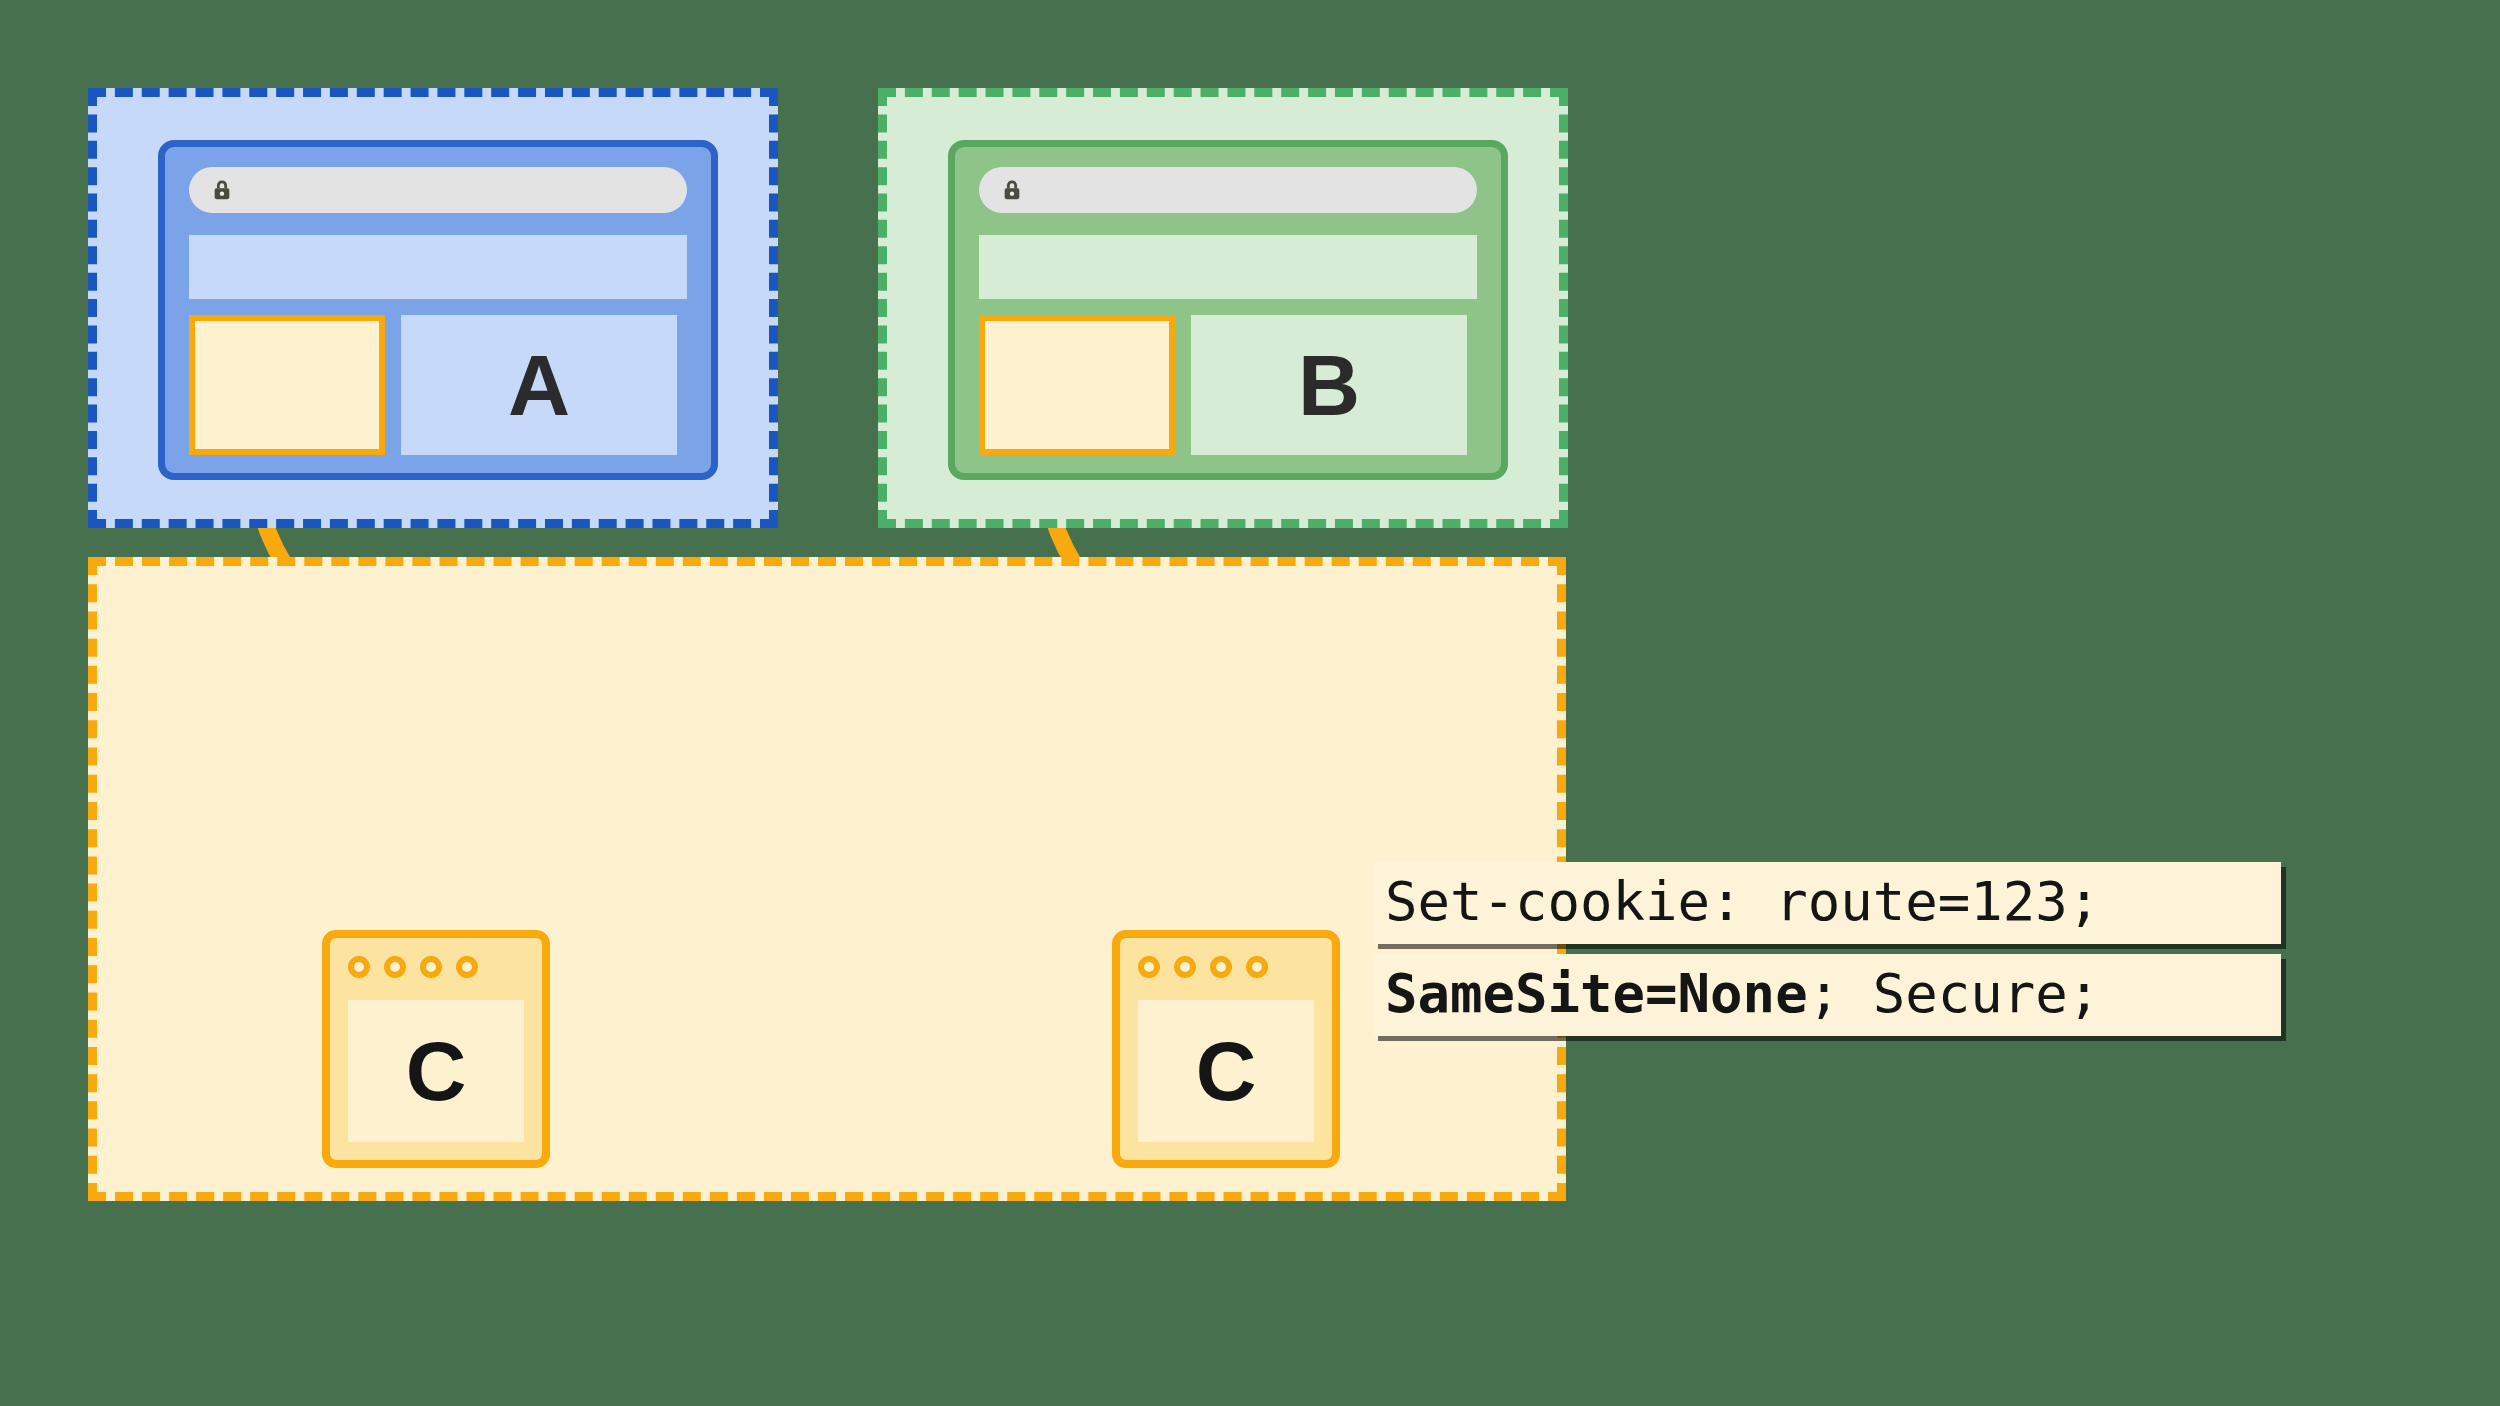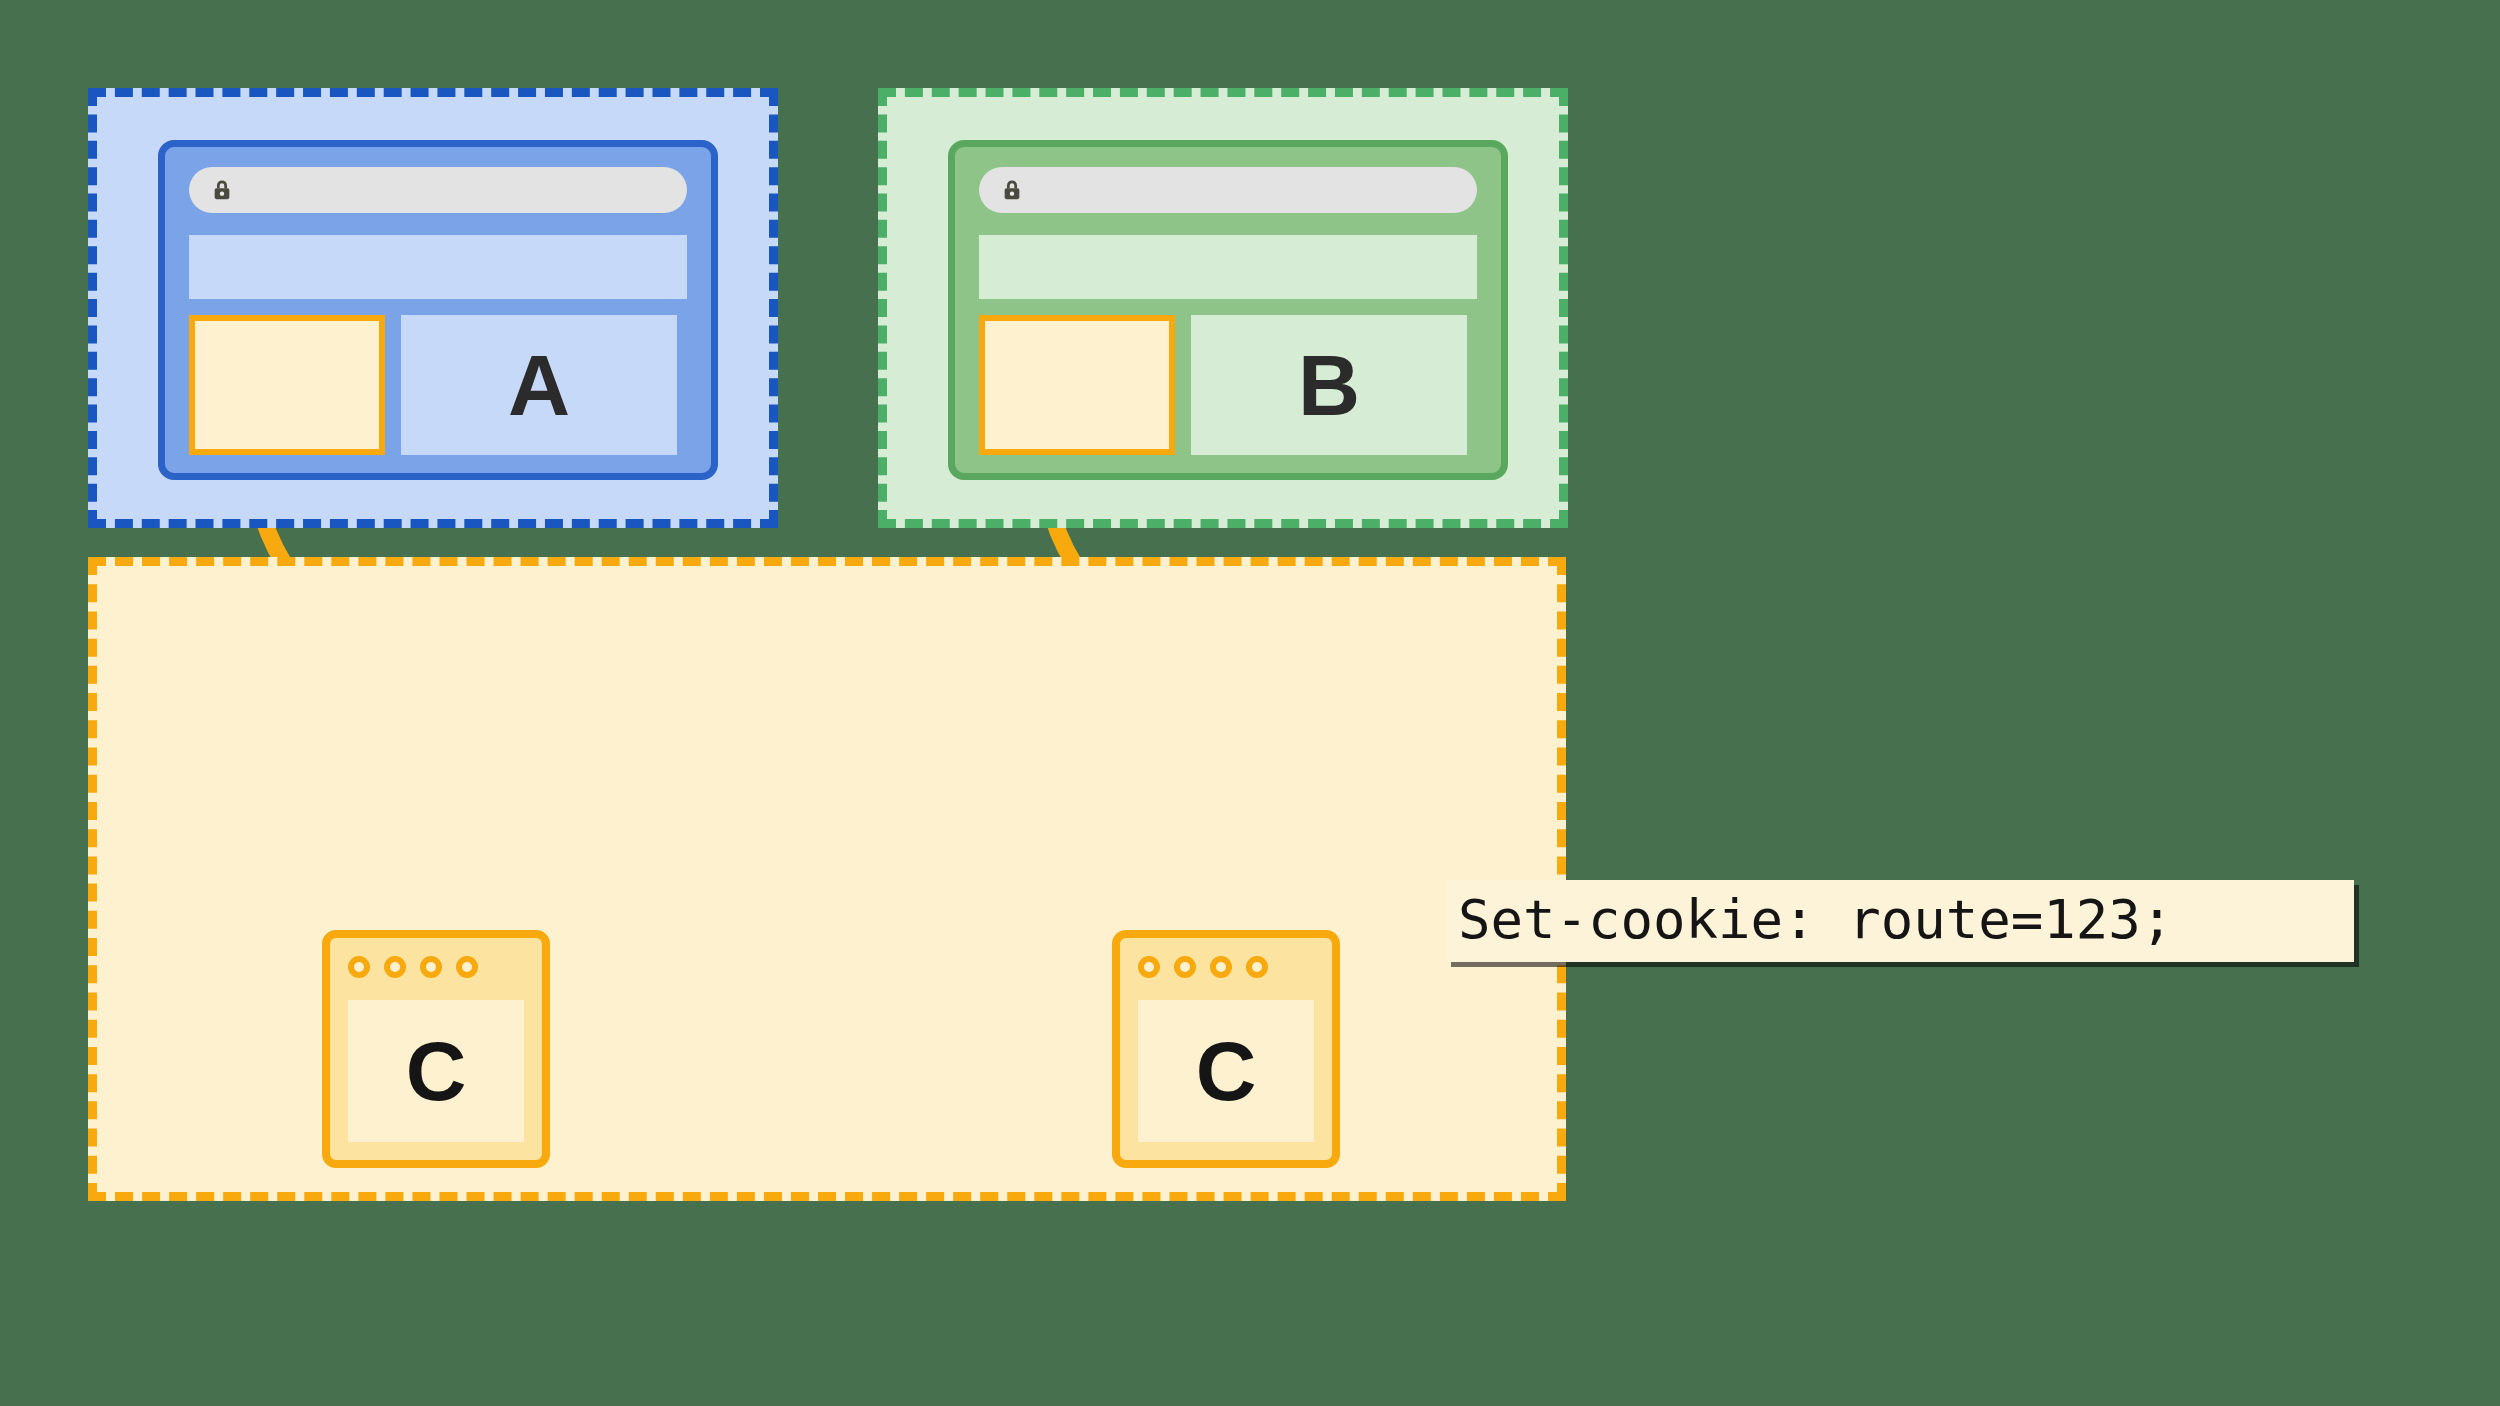--- a/index.html
+++ b/index.html
@@ -66,21 +66,21 @@
   .server-inner{position:absolute;left:18px;top:62px;right:18px;bottom:18px;background:#fdf1d0;}
   .dots{position:absolute;left:18px;top:18px;display:flex;gap:14px;}
   .dot{width:22px;height:22px;border-radius:50%;background:#fdf1d0;border:6px solid #f7a90d;box-sizing:border-box;}
   .server-letter{
     position:absolute;left:18px;top:62px;right:18px;bottom:18px;
     display:flex;align-items:center;justify-content:center;
     font-size:84px;font-weight:bold;color:#151515;line-height:1;
   }
 
   
-  .code-wrap{position:absolute;left:1446px;top:862px;margin-top:18px;}
+  .code-wrap{position:absolute;left:1373px;top:862px;}
   .code-line{
     background:#fdf3d8;color:#151515;
     font-family:"DejaVu Sans Mono","Liberation Mono",monospace;
     font-size:54px;line-height:1.26;
     padding:6px 12px 8px 12px;
     white-space:pre;
     box-shadow:5px 5px 0 rgba(0,0,0,.55);
     box-sizing:border-box;
     width:908px;
   }
@@ -219,15 +219,16 @@
       <span class="dot"></span>
       <span class="dot"></span>
       <span class="dot"></span>
     </div>
     <div class="server-inner"></div>
     <div class="server-letter">C</div>
   </div>
 
   <div class="code-wrap">
     <div class="code-line">Set-cookie: route=123;</div>
+    <div class="code-line"><b>SameSite=None</b><span>; Secure;</span></div>
   </div>
 
 </div>
 
 </body></html>

